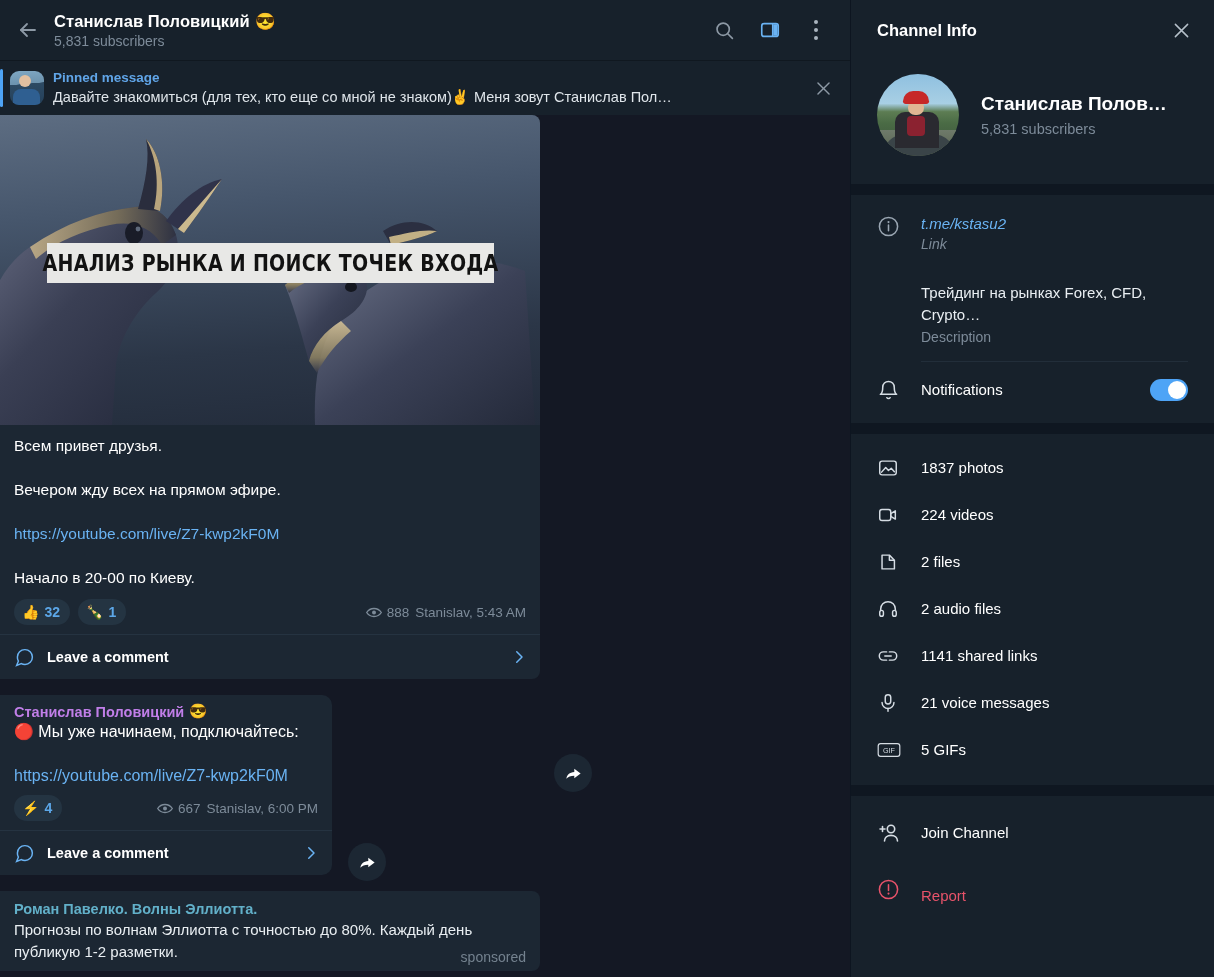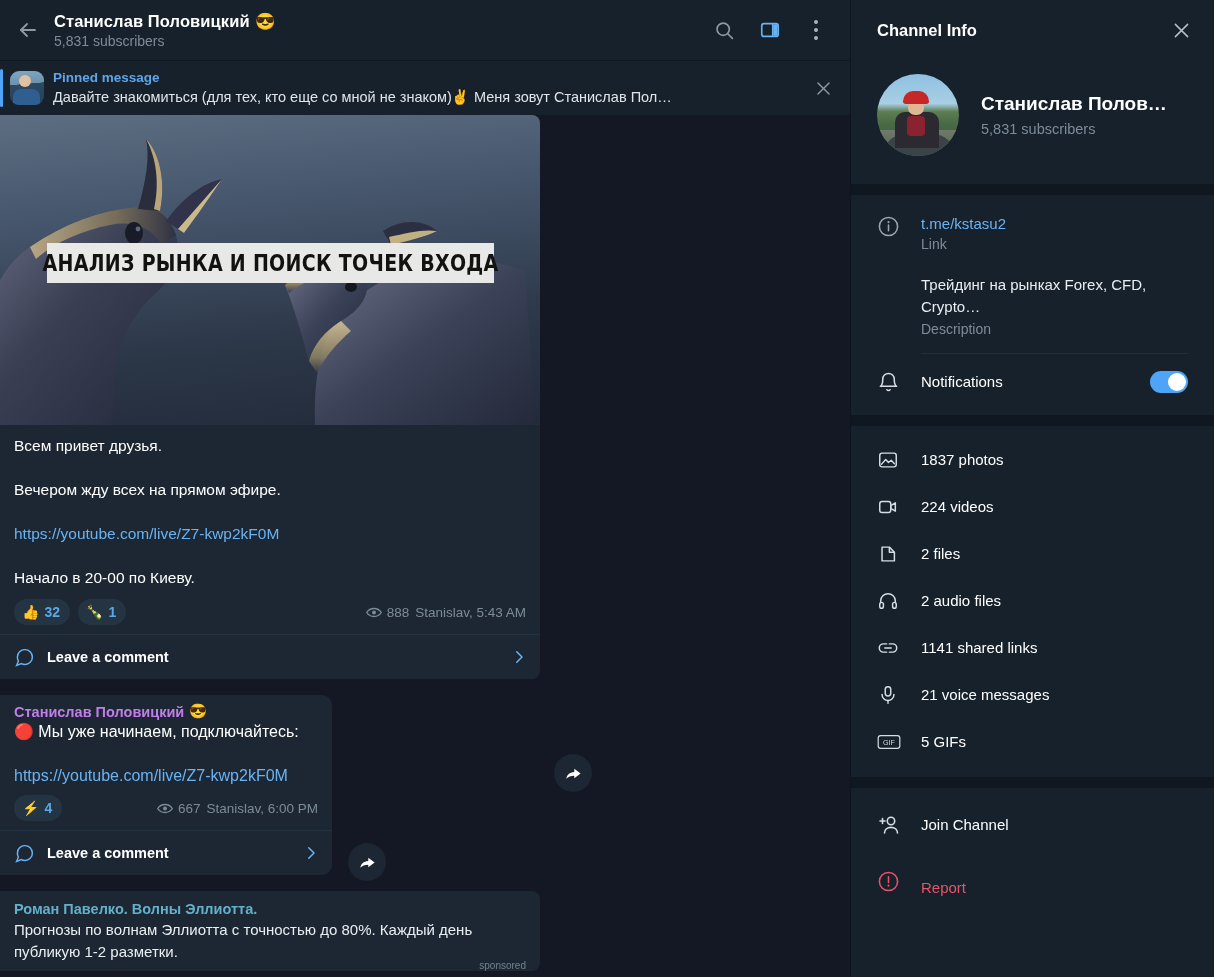--- a/index.html
+++ b/index.html
@@ -163,22 +163,22 @@
   .msg-line-tight { font-size: 16px; color: #ffffff; line-height: 22px; }
 
   
   .sponsored {
     width: 540px; background: #1c2733; border-radius: 0 8px 8px 0;
     padding: 10px 14px 8px 14px; position: relative;
   }
   .sp-title { font-size: 14.5px; font-weight: bold; color: #62b0c9; margin-bottom: 2px; }
   .sp-text { font-size: 15px; color: #e9eef2; line-height: 22px; }
   .sp-tag {
-    position: absolute; right: 14px; bottom: 0;
-    font-size: 10px; color: #74828f;
+    position: absolute; right: 14px; bottom: 6px;
+    font-size: 14px; color: #74828f;
   }
 
   
   .side {
     width: 364px; height: 977px; background: #17212b;
     display: flex; flex-direction: column;
     border-left: 1px solid #0d1520;
   }
   .side-head {
     height: 60px; min-height: 60px; display: flex; align-items: center;
@@ -205,25 +205,25 @@
     font-size: 19px; font-weight: bold; color: #fff;
     max-width: 215px; white-space: nowrap; overflow: hidden; text-overflow: ellipsis;
   }
   .profile-sub { font-size: 14.5px; color: #7d8b99; margin-top: 6px; }
 
   .side-sep { height: 11px; background: #0f1721; }
 
   .side-block { padding: 6px 0; }
   .info-row { display: flex; padding: 12px 18px 8px 26px; }
   .info-ico { width: 44px; flex-shrink: 0; padding-top: 2px; }
-  .info-main { flex: 1; }
+  .info-main { flex: 1; font-style: italic; }
   .info-link { font-size: 15px; color: #6ab3f3; cursor: pointer; line-height: 21px; }
   .info-cap { font-size: 14px; color: #7d8b99; margin-top: 2px; }
   .desc-block { padding: 14px 22px 10px 70px; }
-  .desc-text { font-size: 15px; color: #e9eef2; line-height: 22px; }
+  .desc-text { font-size: 15px; color: #e9eef2; line-height: 22px; margin-top: 8px; }
   .desc-cap { font-size: 14px; color: #7d8b99; margin-top: 3px; }
   .thin-div { height: 1px; background: #222e3a; margin: 6px 26px 0 70px; }
 
   .notif-row {
     display: flex; align-items: center; padding: 15px 26px 15px 26px; cursor: pointer;
   }
   .notif-row .lbl { font-size: 15px; color: #fff; flex: 1; }
   .toggle {
     width: 38px; height: 22px; border-radius: 11px; background: #4ea4f6; position: relative;
   }

